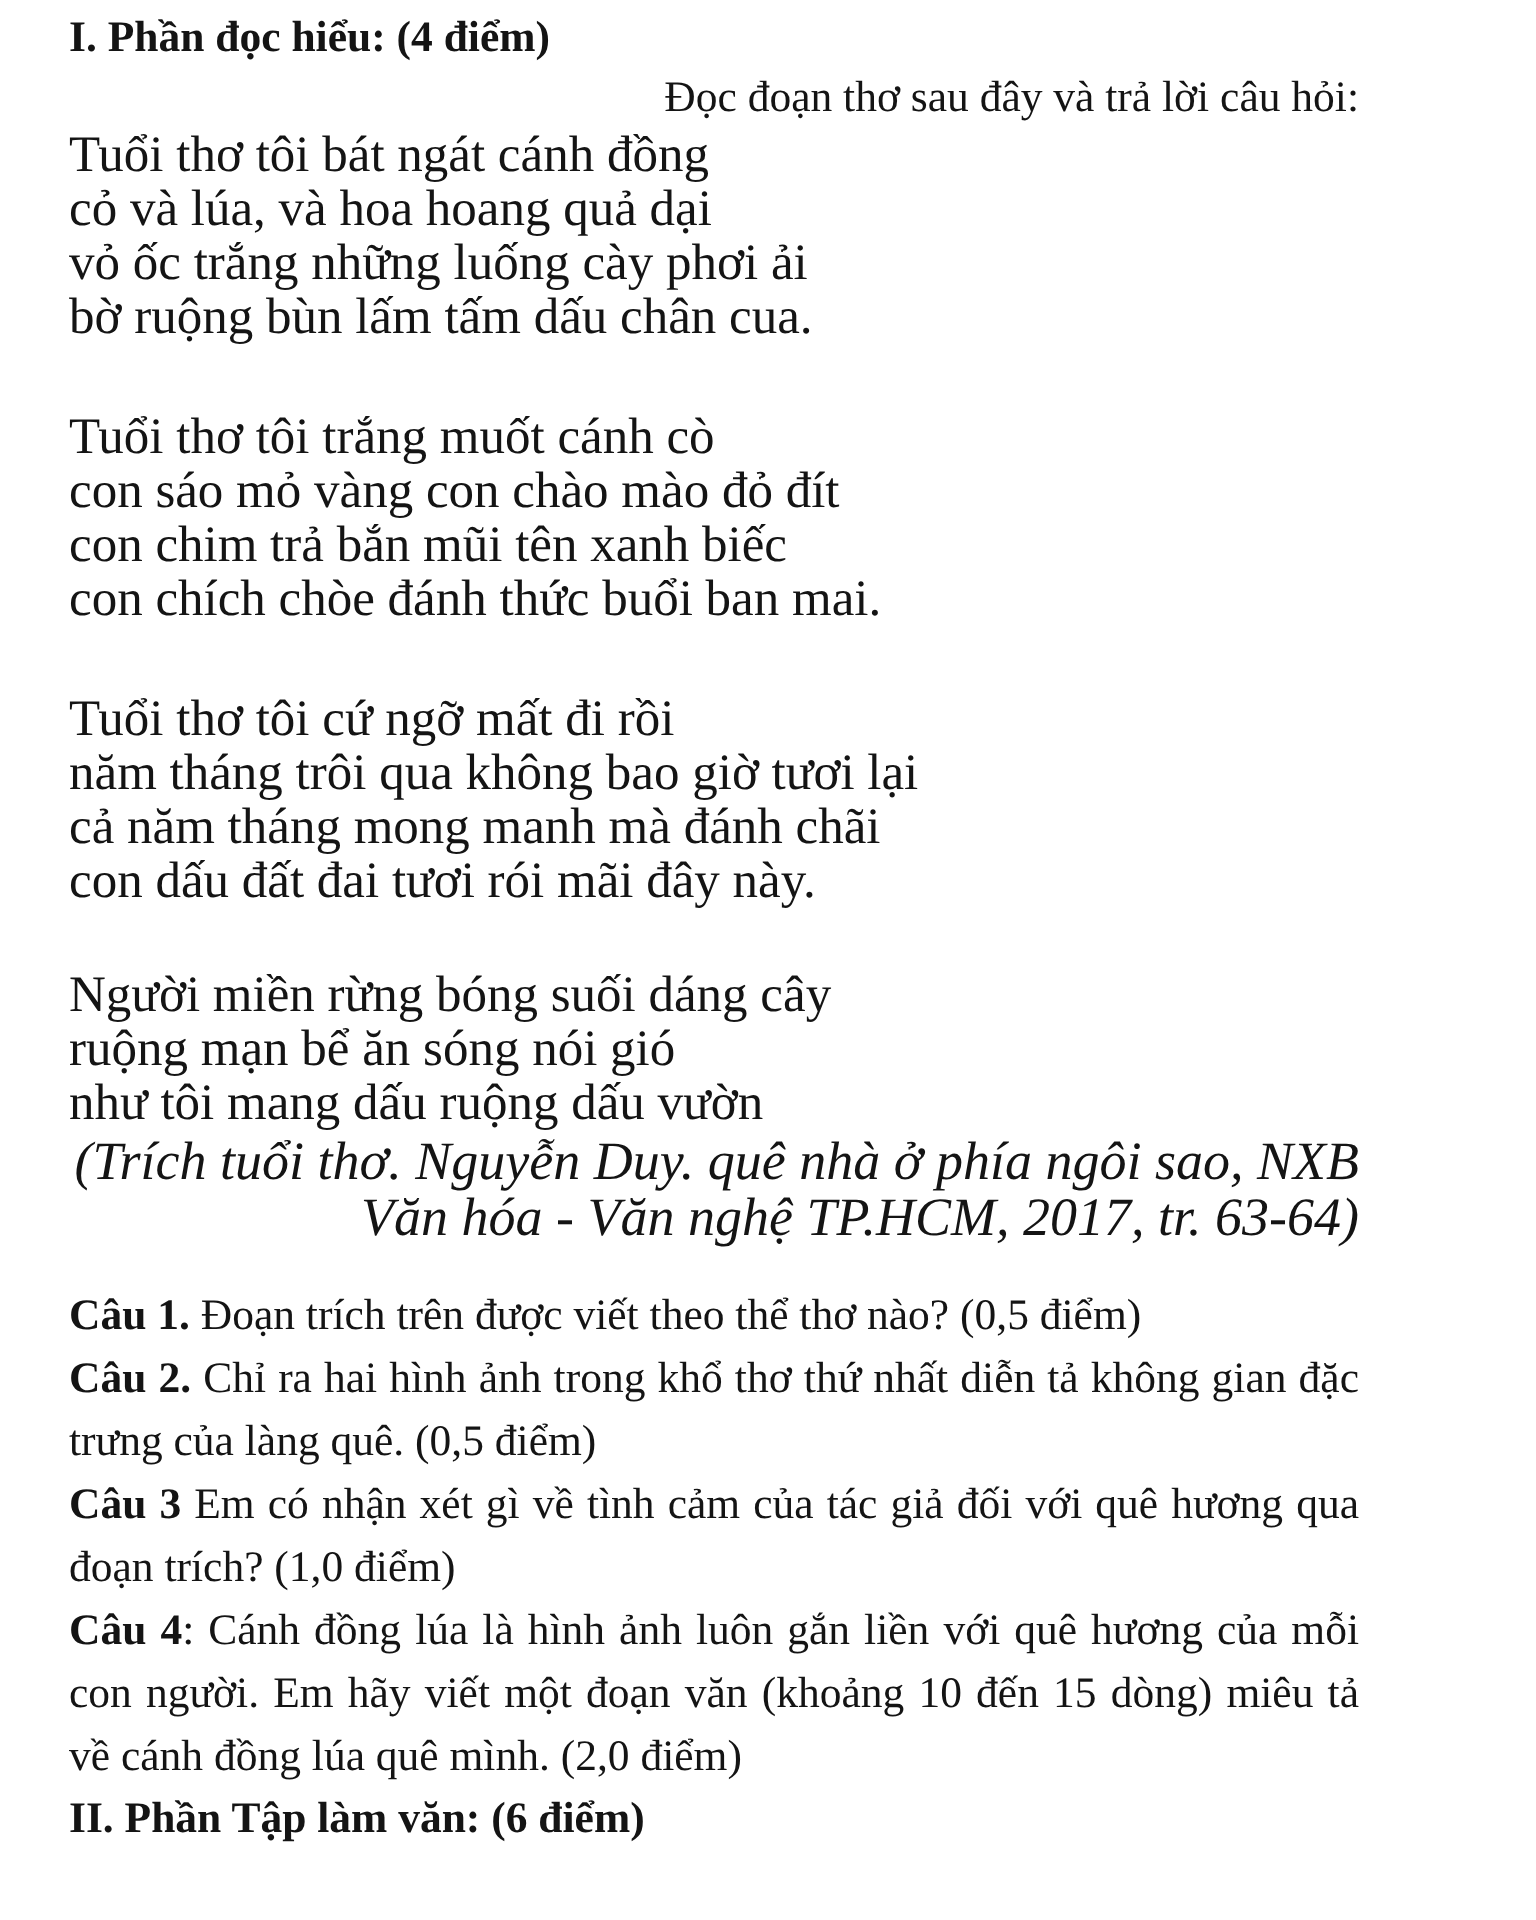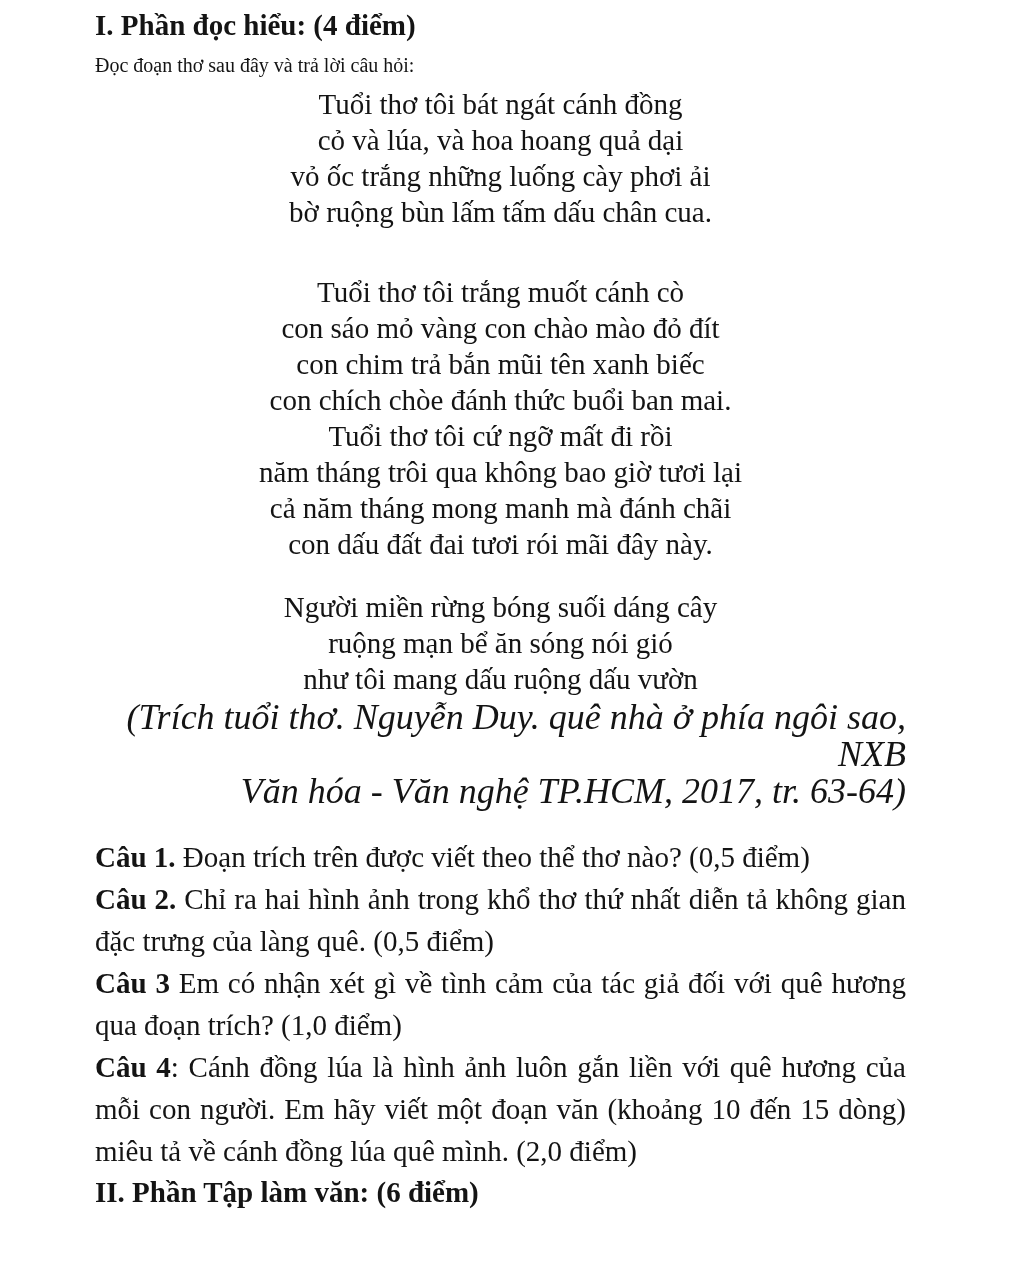--- a/index.html
+++ b/index.html
@@ -11,46 +11,46 @@
     width: 1024px;
     height: 1280px;
     overflow: hidden;
     font-family: "Liberation Serif", "DejaVu Serif", serif;
     color: #141414;
   }
   .page {
     box-sizing: border-box;
     width: 1024px;
     height: 1280px;
-    padding: 6px 118px 0 95px;
+    padding: 6px 118px 0 46px;
     overflow: hidden;
     background: #ffffff;
   }
   .section-title {
     font-size: 29px;
     font-weight: 700;
     line-height: 38px;
     margin: 0 0 2px 0;
   }
   .intro-line {
-    font-size: 20px;
+    font-size: 29px;
     line-height: 38px;
     margin: 0;
+    text-align: right;
   }
   .stanza {
-    text-align: center;
-    font-size: 29px;
+    font-size: 34px;
     line-height: 36px;
     margin: 0;
   }
   .stanza p { margin: 0; }
   .stanza-1 { margin-top: 2px; }
   .stanza-2 { margin-top: 44px; }
-  .stanza-3 { }
-  .stanza-4 { margin-top: 27px; }
+  .stanza-3 { margin-top: 44px; }
+  .stanza-4 { margin-top: 40px; }
   .citation {
     font-size: 36px;
     font-style: italic;
     line-height: 37px;
     text-align: right;
     margin-top: 2px;
   }
   .citation p { margin: 0; }
   .questions {
     margin-top: 26px;

